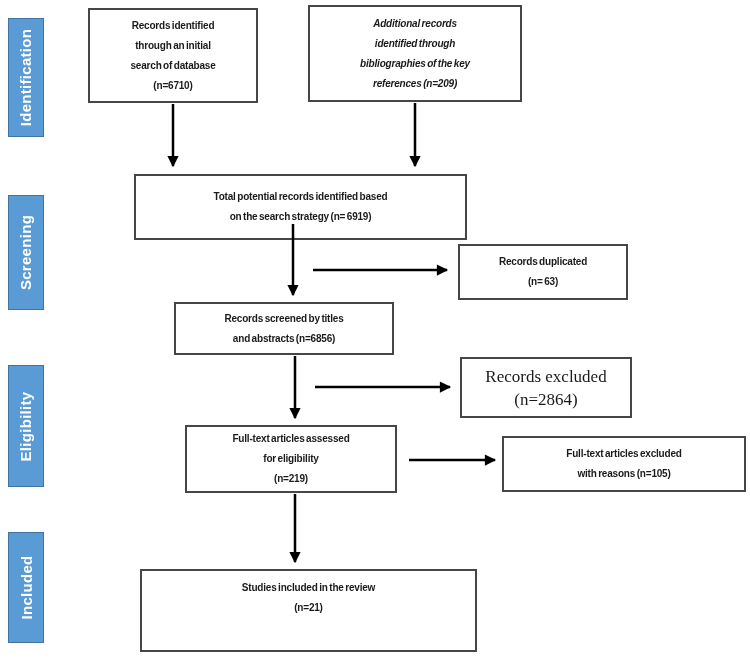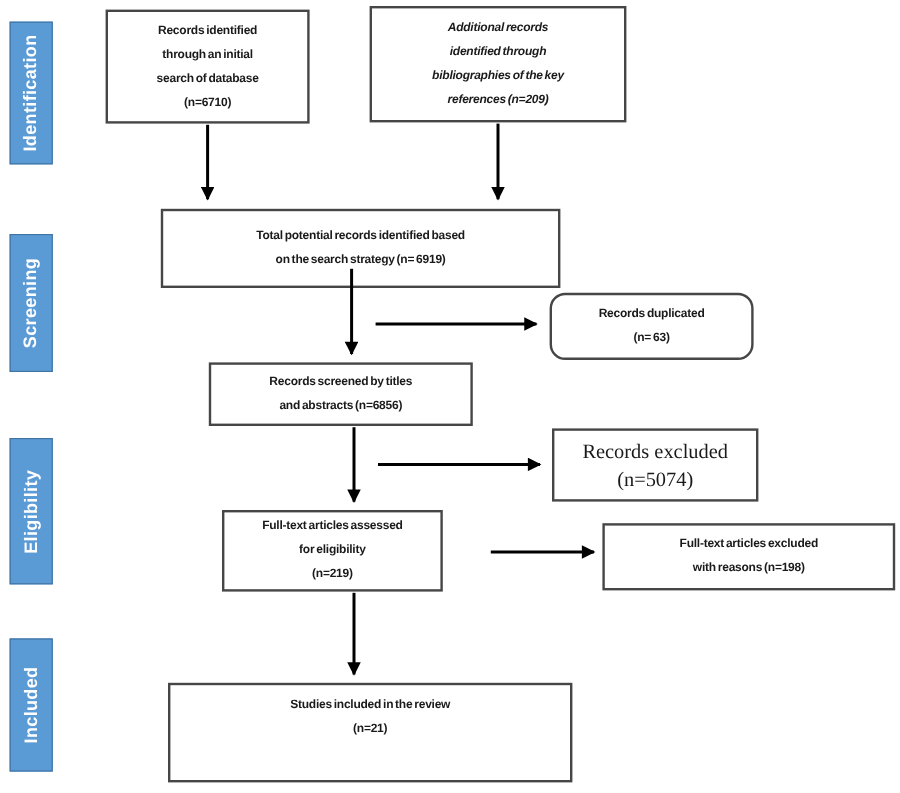--- a/index.html
+++ b/index.html
@@ -94,35 +94,35 @@
 (n=6710)</div>
 
   <div class="box" style="left:308px;top:5px;width:214px;height:97px;font-style:italic;">Additional records
 identified through
 bibliographies of the key
 references (n=209)</div>
 
   <div class="box" style="left:134px;top:174px;width:333px;height:66px;">Total potential records identified based
 on the search strategy (n= 6919)</div>
 
-  <div class="box" style="left:458px;top:244px;width:170px;height:56px;border-radius:13px;">Records duplicated
+  <div class="box" style="left:458px;top:244px;width:170px;height:56px;">Records duplicated
 (n= 63)</div>
 
   <div class="box" style="left:174px;top:302px;width:220px;height:53px;">Records screened by titles
 and abstracts (n=6856)</div>
 
   <div class="box serif" style="left:460px;top:357px;width:172px;height:61px;">Records excluded
-(n=5074)</div>
+(n=2864)</div>
 
-  <div class="box" style="left:185px;top:425px;width:184px;height:68px;">Full-text articles assessed
+  <div class="box" style="left:185px;top:425px;width:212px;height:68px;">Full-text articles assessed
 for eligibility
 (n=219)</div>
 
   <div class="box" style="left:502px;top:436px;width:244px;height:56px;">Full-text articles excluded
-with reasons (n=198)</div>
+with reasons (n=105)</div>
 
   <div class="box top-align" style="left:140px;top:569px;width:337px;height:83px;">Studies included in the review
 (n=21)</div>
 
   <svg class="arrows" viewBox="0 0 750 661">
     <defs>
       <marker id="ah" viewBox="0 0 10 10" refX="9" refY="5" markerWidth="5" markerHeight="4.5" orient="auto">
         <path d="M0,0 L10,5 L0,10 Z" style="fill: var(--arrow, #000000);"></path>
       </marker>
     </defs>

